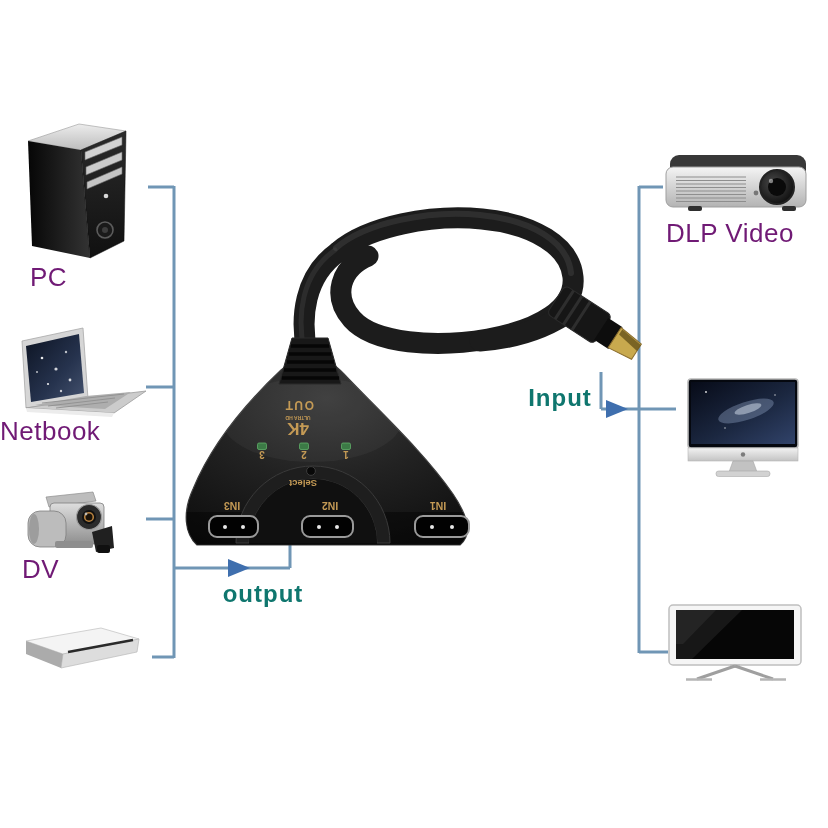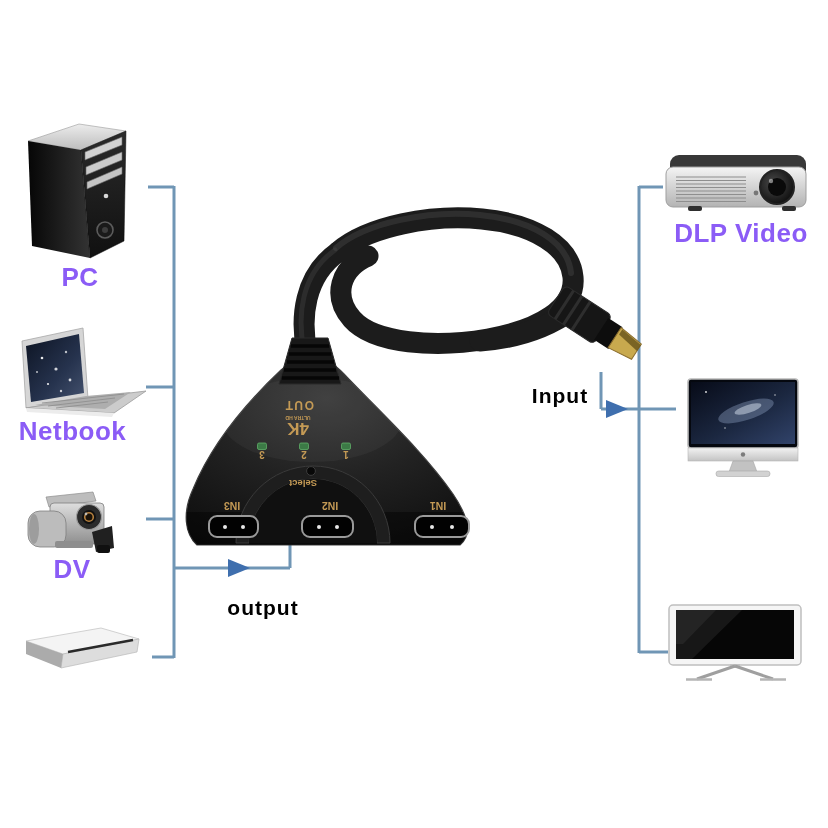--- a/index.html
+++ b/index.html
@@ -1,21 +1,21 @@
 <!DOCTYPE html>
 <html><head>
 <meta charset="utf-8">
 <style>
   html,body{margin:0;padding:0;background:#fff;}
   .stage{position:relative;width:828px;height:828px;background:#ffffff;overflow:hidden;
          font-family:"Liberation Sans",sans-serif;}
   .stage svg{position:absolute;left:0;top:0;}
-  .dev-label{position:absolute;font-size:26px;line-height:1.1;color:#8b5cf6;
-             text-align:center;letter-spacing:0.5px;font-weight:bold;}
-  .io-label{position:absolute;font-size:21px;font-weight:bold;color:#000000;
+  .dev-label{position:absolute;font-size:26px;line-height:1.1;color:#701a75;
+             text-align:left;letter-spacing:0.5px;}
+  .io-label{position:absolute;font-size:24px;font-weight:bold;color:#0f766e;
             text-align:center;letter-spacing:1px;}
   .gold{fill:#c49a55;font-family:"Liberation Sans",sans-serif;font-weight:bold;}
 </style>
 </head>
 <body>
 
 <div class="stage">
 
 <svg width="828" height="828" viewBox="0 0 828 828">
   <defs>
@@ -239,16 +239,16 @@
     <path d="M735,666 L697,679 M735,666 L773,679" stroke="#9f9f9f" stroke-width="3"></path>
     <path d="M686,679.5 L712,679.5 M760,679.5 L786,679.5" stroke="#b5b5b5" stroke-width="2.5"></path>
   </g>
 </svg>
 
 <div class="dev-label" style="left:30px;top:263px;width:100px;">PC</div>
 <div class="dev-label" style="left:0px;top:417px;width:145px;">Netbook</div>
 <div class="dev-label" style="left:22px;top:555px;width:100px;">DV</div>
 <div class="dev-label" style="left:666px;top:219px;width:150px;">DLP Video</div>
 
-<div class="io-label" style="left:213px;top:580px;width:100px;margin-top:16px;">output</div>
+<div class="io-label" style="left:213px;top:580px;width:100px;">output</div>
 <div class="io-label" style="left:510px;top:384px;width:100px;">Input</div>
 
 </div>
 
 </body></html>

